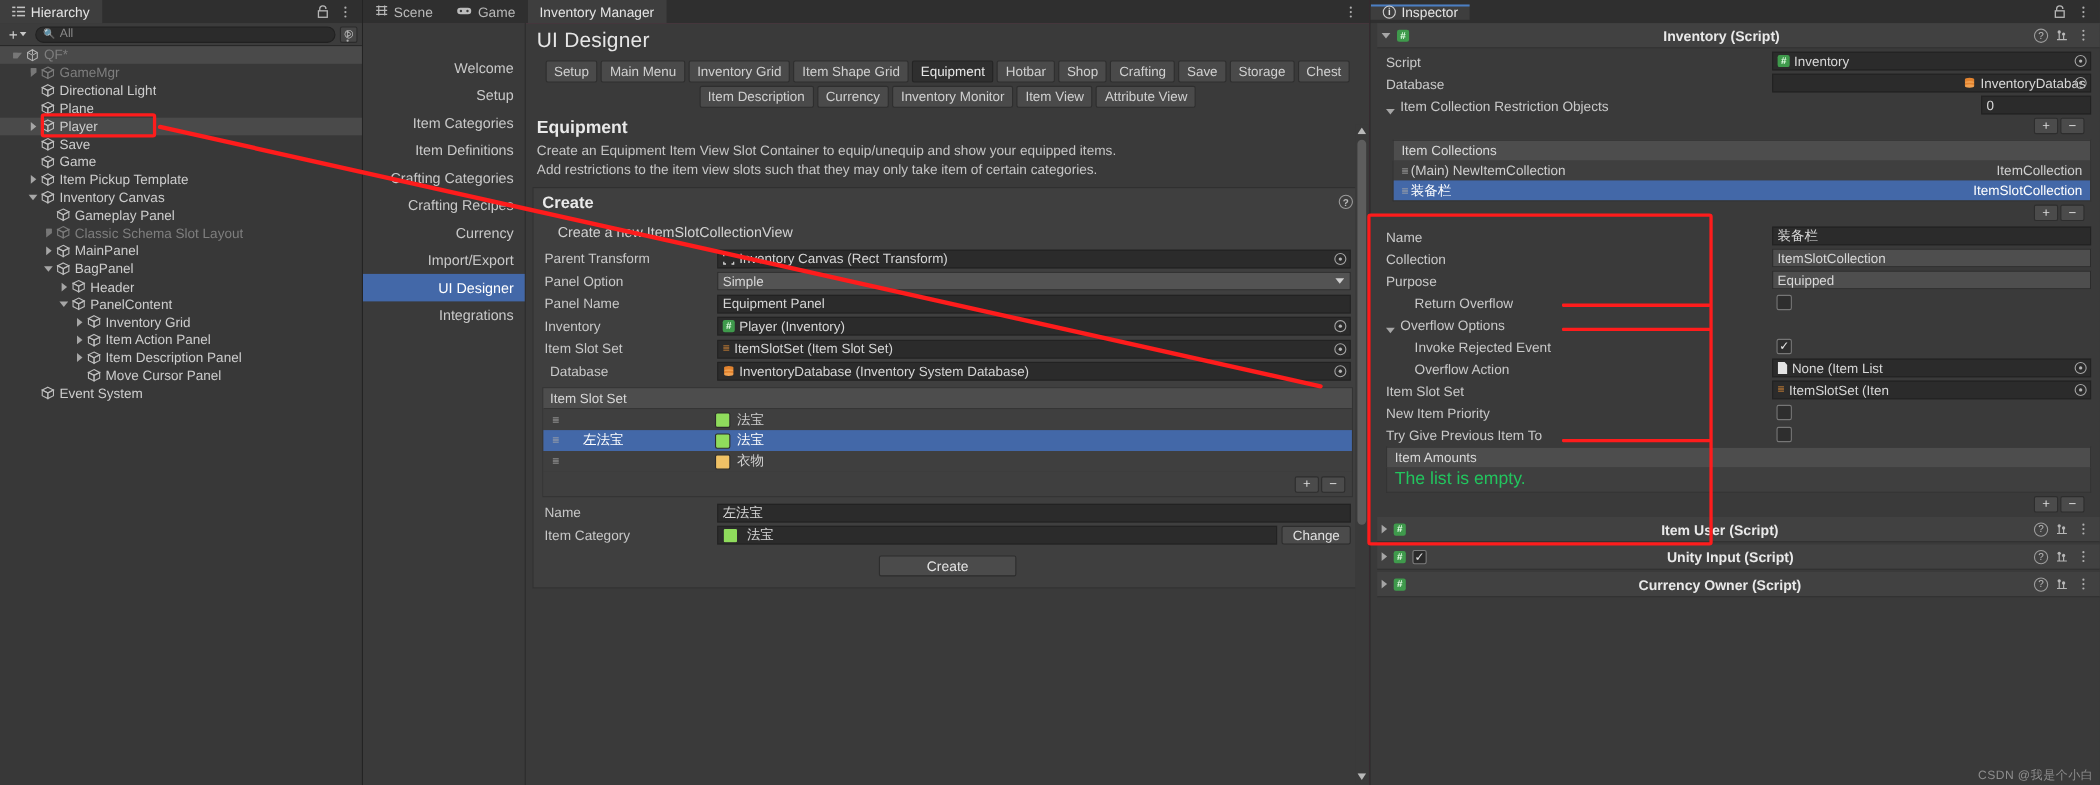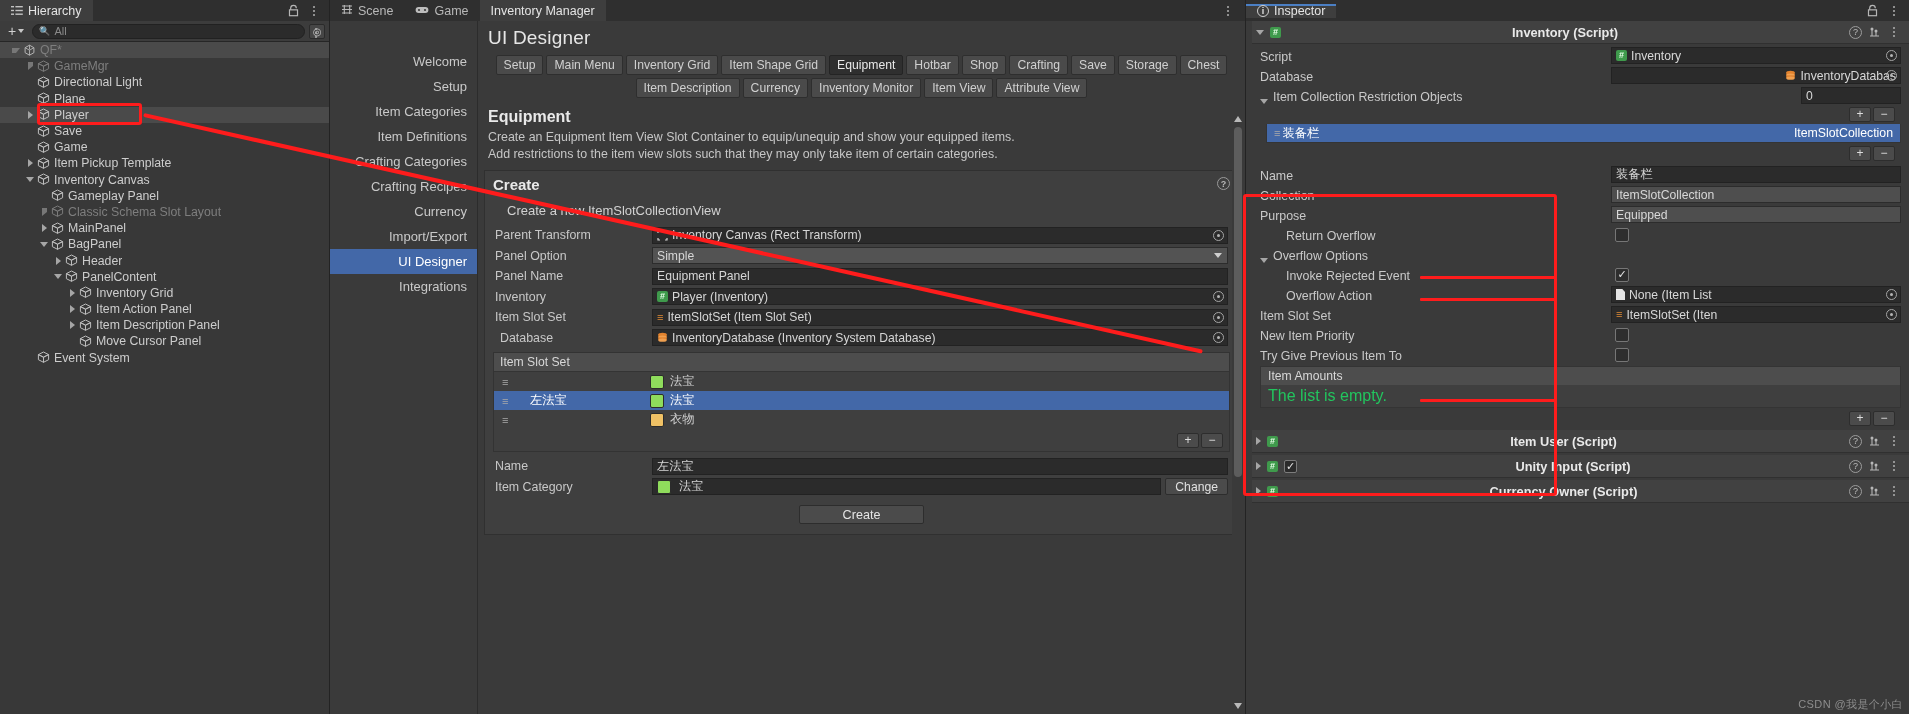--- a/index.html
+++ b/index.html
@@ -732,21 +732,26 @@
         <div class="iv num">
           <span>0</span>
         </div>
       </div>
 
       <div class="ifoot">
         <div class="pmbtn">+</div>
         <div class="pmbtn">−</div>
       </div>
 
+      <div class="ilist-hd">Item Collections</div>
       <div class="ilist" id="coll-rows">
+          <div class="ilrow">
+            <span><span class="grip2">≡</span>(Main) NewItemCollection</span>
+            <span>ItemCollection</span>
+          </div>
           <div class="ilrow sel">
             <span><span class="grip2">≡</span>装备栏</span>
             <span>ItemSlotCollection</span>
           </div>
         </div>
       <div class="ifoot">
         <div class="pmbtn">+</div>
         <div class="pmbtn">−</div>
       </div>
 

